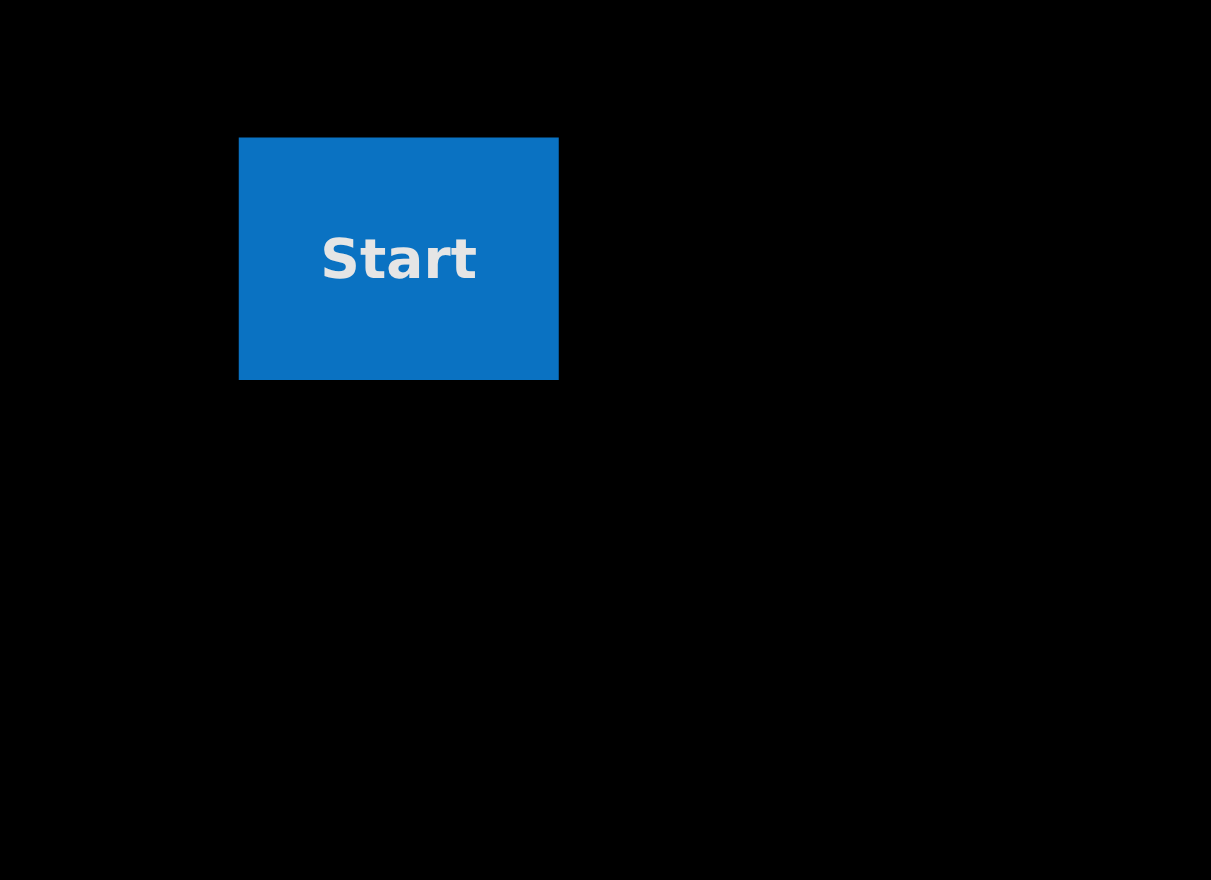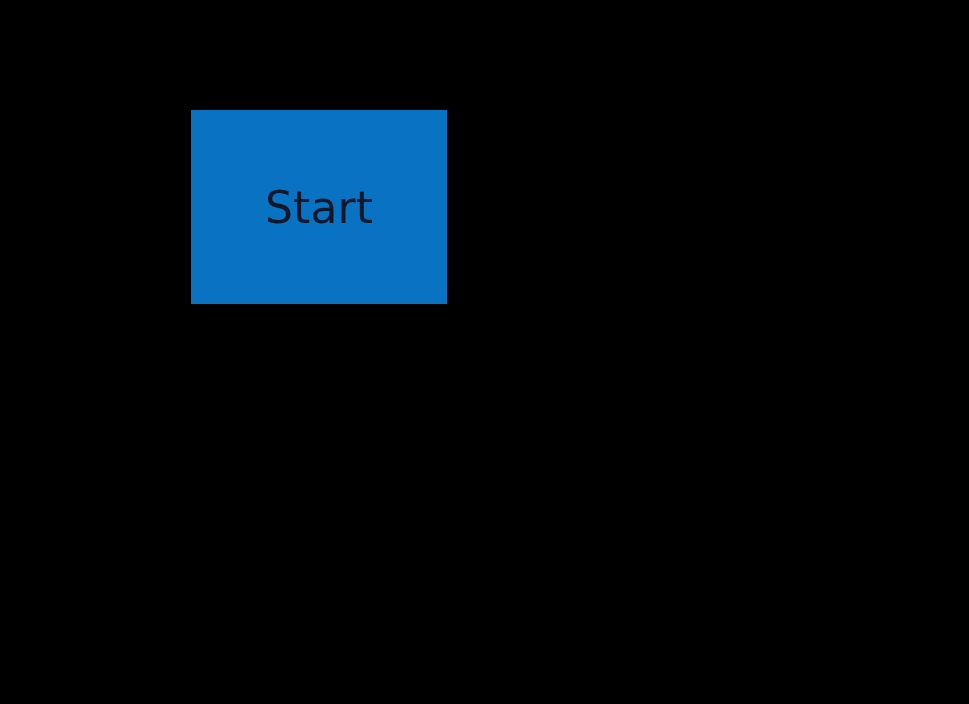--- a/index.html
+++ b/index.html
@@ -29,24 +29,24 @@
     border: 0;
     padding: 0;
     margin: 0;
     display: flex;
     align-items: center;
     justify-content: center;
     cursor: pointer;
     box-sizing: border-box;
   }
   #start-tile-label {
-    color: #0f172a;
+    color: #e5e5e5;
     font-family: "DejaVu Sans", sans-serif;
     font-size: 44px;
-    font-weight: 400;
+    font-weight: 700;
     line-height: 1;
     letter-spacing: 0.1px;
     -webkit-font-smoothing: antialiased;
     user-select: none;
     position: relative;
     top: 1px;
   }
 </style>
 </head>
 <body>

